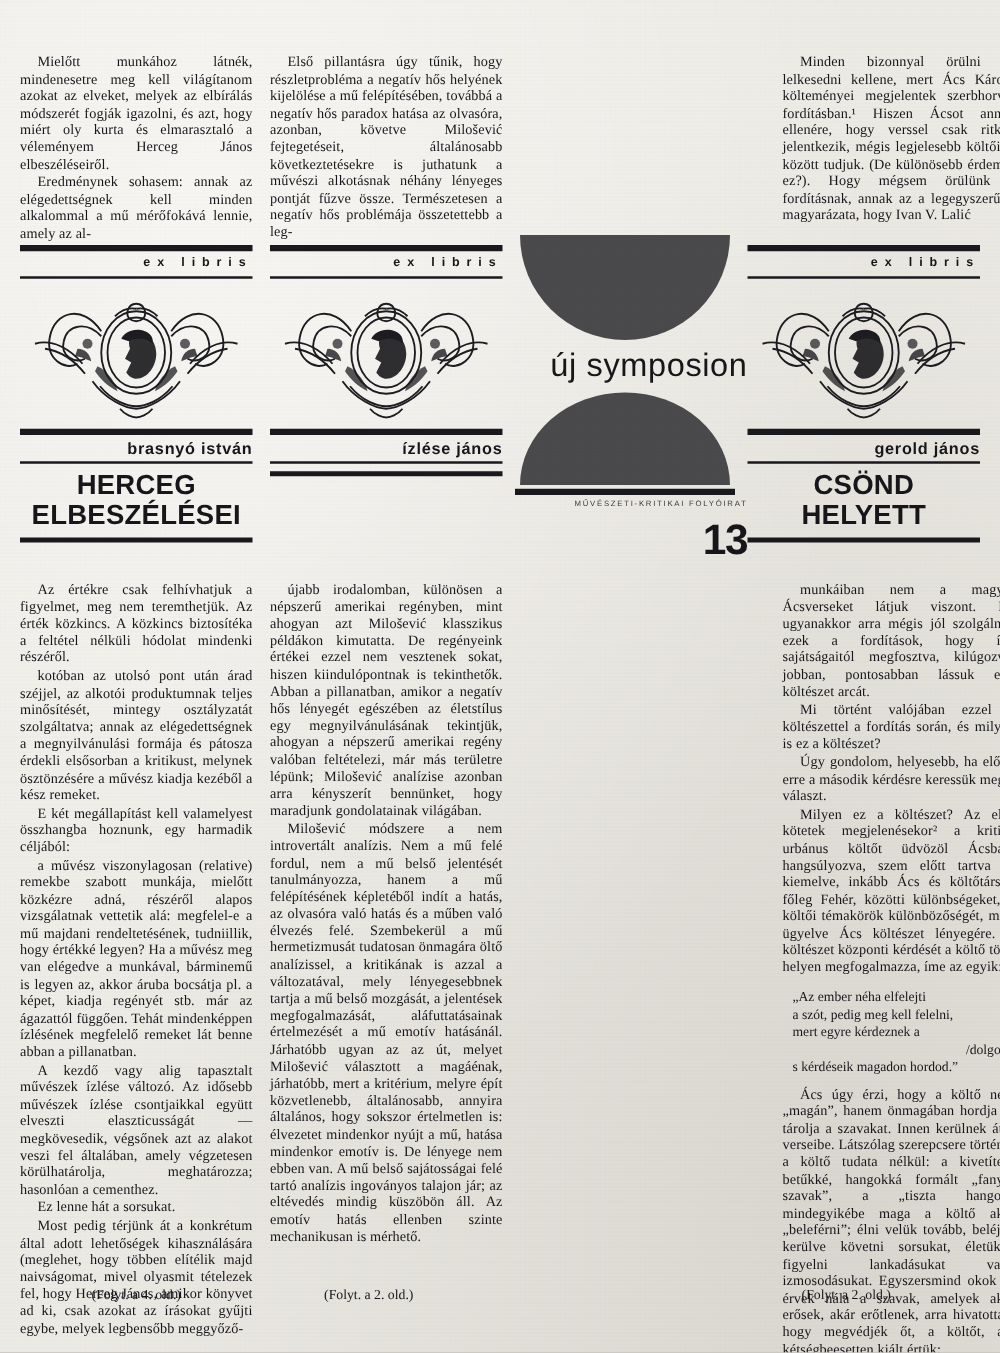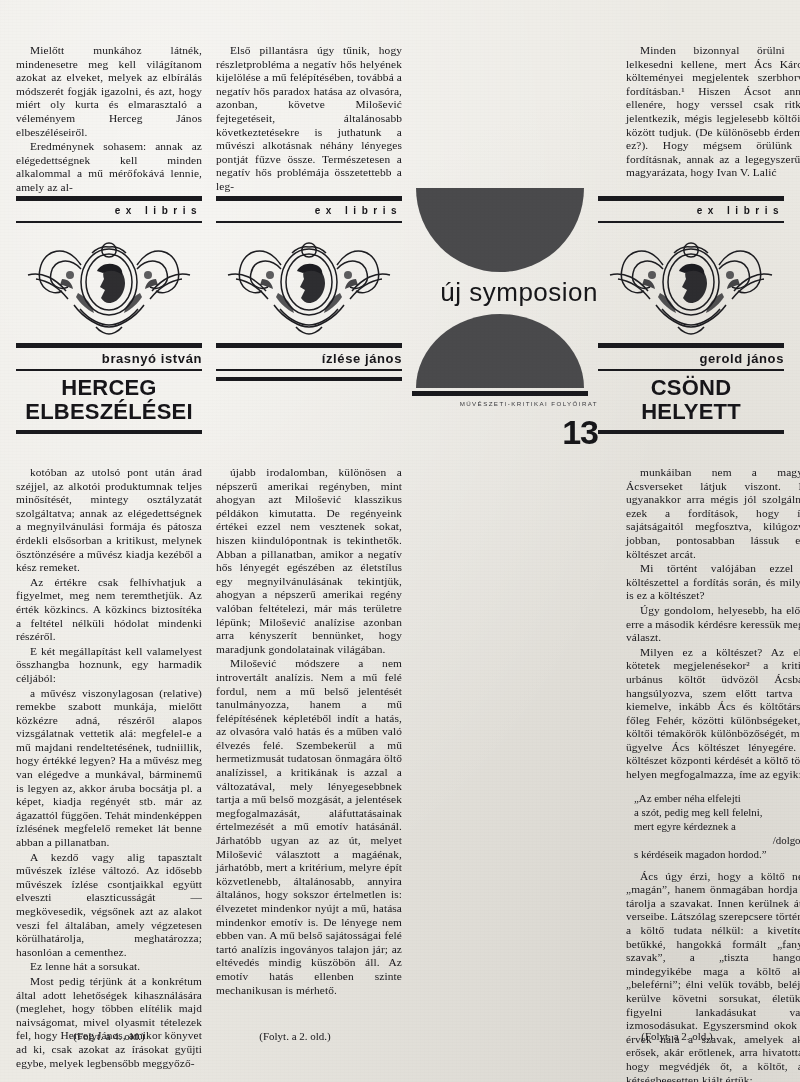--- a/index.html
+++ b/index.html
@@ -383,22 +383,22 @@
       <div class="headline">
         <span class="hl-line">CSÖND</span>
         <span class="hl-line">HELYETT</span>
       </div>
       <div class="title-rule-bottom"></div>
     </div>
 
     <div class="lower">
 
       <div class="col">
+        <p class="body">Az értékre csak felhívhatjuk a figyelmet, meg nem teremthetjük. Az érték közkincs. A közkincs biztosítéka a feltétel nélküli hódolat mindenki részéről.</p>
         <p class="body">kotóban az utolsó pont után árad széjjel, az alkotói produktumnak teljes minősítését, mintegy osztályzatát szolgáltatva; annak az elégedettségnek a megnyilvánulási formája és pátosza érdekli elsősorban a kritikust, melynek ösztönzésére a művész kiadja kezéből a kész remeket.</p>
-        <p class="body">Az értékre csak felhívhatjuk a figyelmet, meg nem teremthetjük. Az érték közkincs. A közkincs biztosítéka a feltétel nélküli hódolat mindenki részéről.</p>
         <p class="body">E két megállapítást kell valamelyest összhangba hoznunk, egy harmadik céljából:</p>
         <p class="body">a művész viszonylagosan (relative) remekbe szabott munkája, mielőtt közkézre adná, részéről alapos vizsgálatnak vettetik alá: megfelel-e a mű majdani rendeltetésének, tudniillik, hogy értékké legyen? Ha a művész meg van elégedve a munkával, bárminemű is legyen az, akkor áruba bocsátja pl. a képet, kiadja regényét stb. már az ágazattól függően. Tehát mindenképpen ízlésének megfelelő remeket lát benne abban a pillanatban.</p>
         <p class="body">A kezdő vagy alig tapasztalt művészek ízlése változó. Az idősebb művészek ízlése csontjaikkal együtt elveszti elaszticusságát — megkövesedik, végsőnek azt az alakot veszi fel általában, amely végzetesen körülhatárolja, meghatározza; hasonlóan a cementhez.</p>
         <p class="body">Ez lenne hát a sorsukat.</p>
         <p class="body">Most pedig térjünk át a konkrétum által adott lehetőségek kihasználására (meglehet, hogy többen elítélik majd naivságomat, mivel olyasmit tételezek fel, hogy Herceg János, amikor könyvet ad ki, csak azokat az írásokat gyűjti egybe, melyek legbensőbb meggyőző-</p>
       </div>
 
       <div class="col mid">
         <p class="body">újabb irodalomban, különösen a népszerű amerikai regényben, mint ahogyan azt Milošević klasszikus példákon kimutatta. De regényeink értékei ezzel nem vesztenek sokat, hiszen kiindulópontnak is tekinthetők. Abban a pillanatban, amikor a negatív hős lényegét egészében az életstílus egy megnyilvánulásának tekintjük, ahogyan a népszerű amerikai regény valóban feltételezi, már más területre lépünk; Milošević analízise azonban arra kényszerít bennünket, hogy maradjunk gondolatainak világában.</p>
         <p class="body">Milošević módszere a nem introvertált analízis. Nem a mű felé fordul, nem a mű belső jelentését tanulmányozza, hanem a mű felépítésének képletéből indít a hatás, az olvasóra való hatás és a műben való élvezés felé. Szembekerül a mű hermetizmusát tudatosan önmagára öltő analízissel, a kritikának is azzal a változatával, mely lényegesebbnek tartja a mű belső mozgását, a jelentések megfogalmazását, aláfuttatásainak értelmezését a mű emotív hatásánál. Járhatóbb ugyan az az út, melyet Milošević választott a magáénak, járhatóbb, mert a kritérium, melyre épít közvetlenebb, általánosabb, annyira általános, hogy sokszor értelmetlen is: élvezetet mindenkor nyújt a mű, hatása mindenkor emotív is. De lényege nem ebben van. A mű belső sajátosságai felé tartó analízis ingoványos talajon jár; az eltévedés mindig küszöbön áll. Az emotív hatás ellenben szinte mechanikusan is mérhető.</p>

